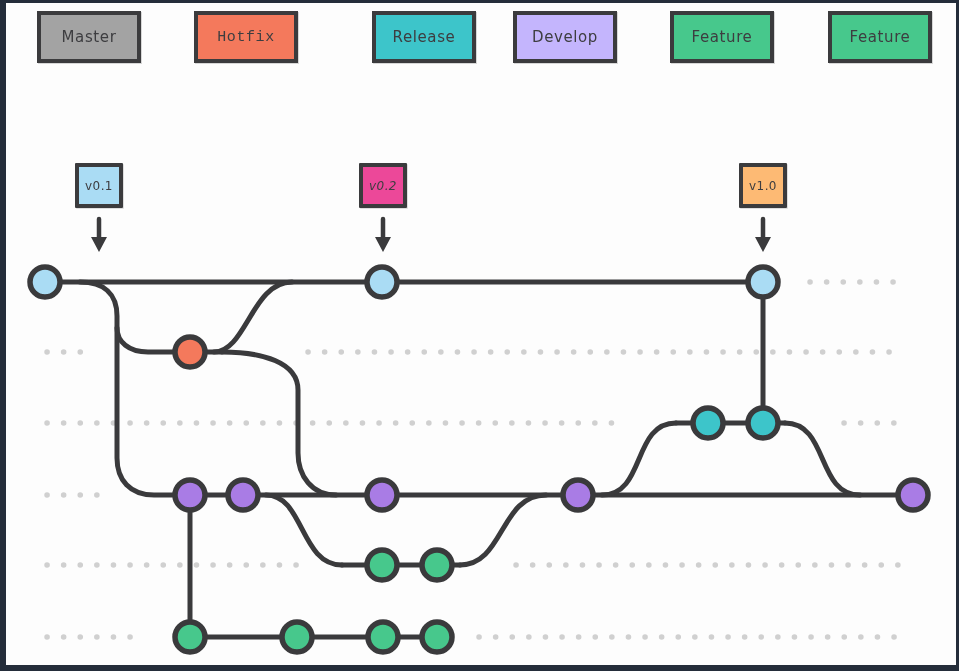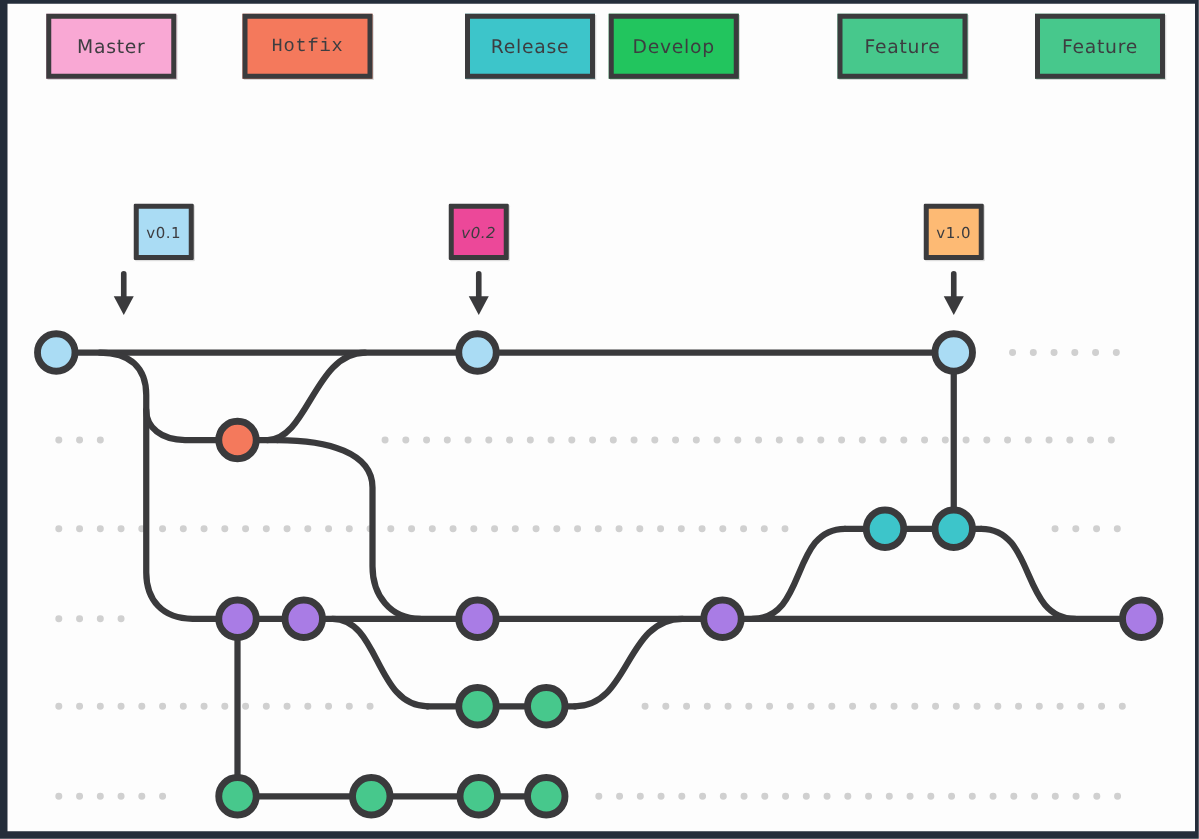--- a/index.html
+++ b/index.html
@@ -77,41 +77,41 @@
       <circle cx="437" cy="637" r="15" fill="#47c88c" stroke="#3a3a3c" stroke-width="5.5"></circle>
       <path d="M99 219 L99 240" stroke="#3a3a3c" stroke-width="4.5" stroke-linecap="round" fill="none"></path>
       <path d="M91 237 L107 237 L99 252 Z" fill="#3a3a3c" stroke="none"></path>
       <path d="M383 219 L383 240" stroke="#3a3a3c" stroke-width="4.5" stroke-linecap="round" fill="none"></path>
       <path d="M375 237 L391 237 L383 252 Z" fill="#3a3a3c" stroke="none"></path>
       <path d="M763 219 L763 240" stroke="#3a3a3c" stroke-width="4.5" stroke-linecap="round" fill="none"></path>
       <path d="M755 237 L771 237 L763 252 Z" fill="#3a3a3c" stroke="none"></path>
     </svg>
 
   <div class="legend">
-    <div class="legend-box" style="left: 31px; background: #f9a8d4; text-align: right;">
+    <div class="legend-box" style="left: 31px; background: #a3a3a3; text-align: right;">
         <span>Master</span>
       </div>
     <div class="legend-box" style="left: 188px; background: rgb(244, 121, 92); font-family: Liberation Mono, monospace;">
         <span>Hotfix</span>
       </div>
     <div class="legend-box" style="left: 348px; background: rgb(61, 197, 202); margin-left: 18px;">
         <span>Release</span>
       </div>
-    <div class="legend-box" style="left: 481px; background: #22c55e;">
+    <div class="legend-box" style="left: 507px; background: #c4b5fd;">
         <span>Develop</span>
       </div>
     <div class="legend-box" style="left: 664px; background: rgb(71, 200, 140);">
         <span>Feature</span>
       </div>
     <div class="legend-box" style="left: 822px; background: rgb(71, 200, 140);">
         <span>Feature</span>
       </div>
   </div>
 
-  <div class="tag-box" style="left: 69px; background: rgb(170, 220, 244); margin-left: 32px;">
+  <div class="tag-box" style="left: 69px; background: rgb(170, 220, 244);">
       <span>v0.1</span>
     </div>
   <div class="tag-box" style="left: 353px; background: #ec4899; font-style: italic;">
       <span>v0.2</span>
     </div>
   <div class="tag-box" style="left: 733px; background: #fdba74;">
       <span>v1.0</span>
     </div>
 </div>
 

